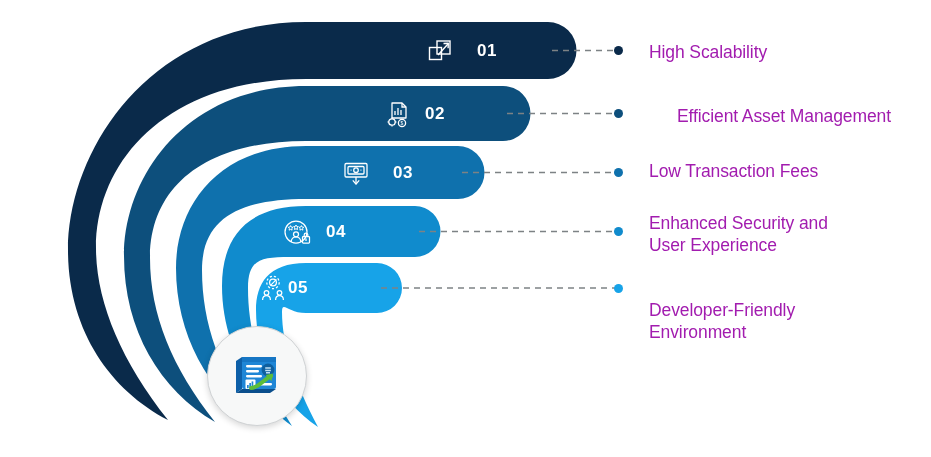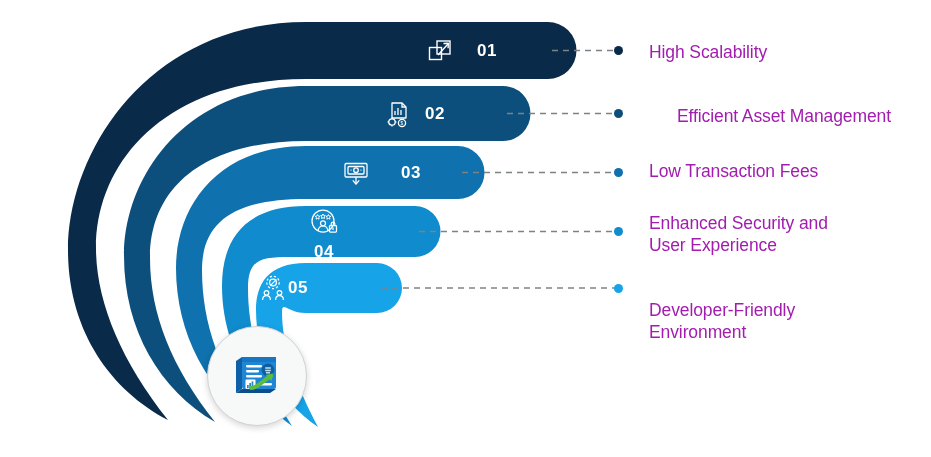--- a/index.html
+++ b/index.html
@@ -64,35 +64,35 @@
           <path d="M12 16 v-4 M15 16 v-7 M18 16 v-5"></path>
           <circle cx="9" cy="23" r="3.2"></circle>
           <path d="M9 18.6 v1.2 M9 26.2 v1.2 M4.6 23 h1.2 M12.2 23 h1.2"></path>
           <circle cx="19" cy="24" r="3.6"></circle>
           <text x="19" y="26" font-size="5" fill="#ffffff" stroke="none" text-anchor="middle" font-family="'Liberation Sans',sans-serif">$</text>
         </svg>
       </span>
       <span class="band-num">02</span>
     </div>
 
-    <div class="band-content" id="bc-3" style="left: 341px; top: 146px; height: 53px; gap: 30px; justify-content: flex-end;">
+    <div class="band-content" id="bc-3" style="left: 341px; top: 146px; height: 53px; gap: 22px; justify-content: flex-end;">
       <span class="band-icon">
         <svg viewBox="0 0 30 30" fill="none" stroke="#ffffff" stroke-width="1.3">
           <rect x="4" y="5.5" width="22" height="13.5" rx="1.2"></rect>
           <rect x="7" y="8.5" width="16" height="7.5" rx="1"></rect>
           <circle cx="15" cy="12.2" r="2.3"></circle>
           <path d="M9.6 12.2 h0.9 M19.5 12.2 h0.9"></path>
           <path d="M15 19 v6.5"></path>
           <path d="M11.8 22.3 L15 26.2 L18.2 22.3" stroke-linejoin="round"></path>
         </svg>
       </span>
       <span class="band-num">03</span>
     </div>
 
-    <div class="band-content" id="bc-4" style="left: 309px; top: 206px; height: 51px; gap: 6px; flex-direction: column;">
+    <div class="band-content" id="bc-4" style="left: 282px; top: 206px; height: 51px; gap: 14px;">
       <span class="band-icon">
         <svg viewBox="0 0 30 30" fill="none" stroke="#ffffff" stroke-width="1.25">
           <circle cx="14" cy="15" r="11"></circle>
           <path d="M8.6 8.6 l0.75 1.5 1.65 0.23 -1.2 1.17 0.28 1.64 -1.48 -0.78 -1.48 0.78 0.28 -1.64 -1.2 -1.17 1.65 -0.23 z" stroke-width="1"></path>
           <path d="M14 8.0 l0.75 1.5 1.65 0.23 -1.2 1.17 0.28 1.64 -1.48 -0.78 -1.48 0.78 0.28 -1.64 -1.2 -1.17 1.65 -0.23 z" stroke-width="1"></path>
           <path d="M19.4 8.6 l0.75 1.5 1.65 0.23 -1.2 1.17 0.28 1.64 -1.48 -0.78 -1.48 0.78 0.28 -1.64 -1.2 -1.17 1.65 -0.23 z" stroke-width="1"></path>
           <circle cx="14" cy="17.3" r="2.5"></circle>
           <path d="M9.2 25 c0 -3.2 2.2 -5.2 4.8 -5.2 c2.6 0 4.8 2 4.8 5.2" stroke-linejoin="round"></path>
           <rect x="20.5" y="19.5" width="7" height="6.5" rx="0.8"></rect>
           <path d="M22.2 19.5 v-1.6 a1.8 1.8 0 0 1 3.6 0 v1.6"></path>

